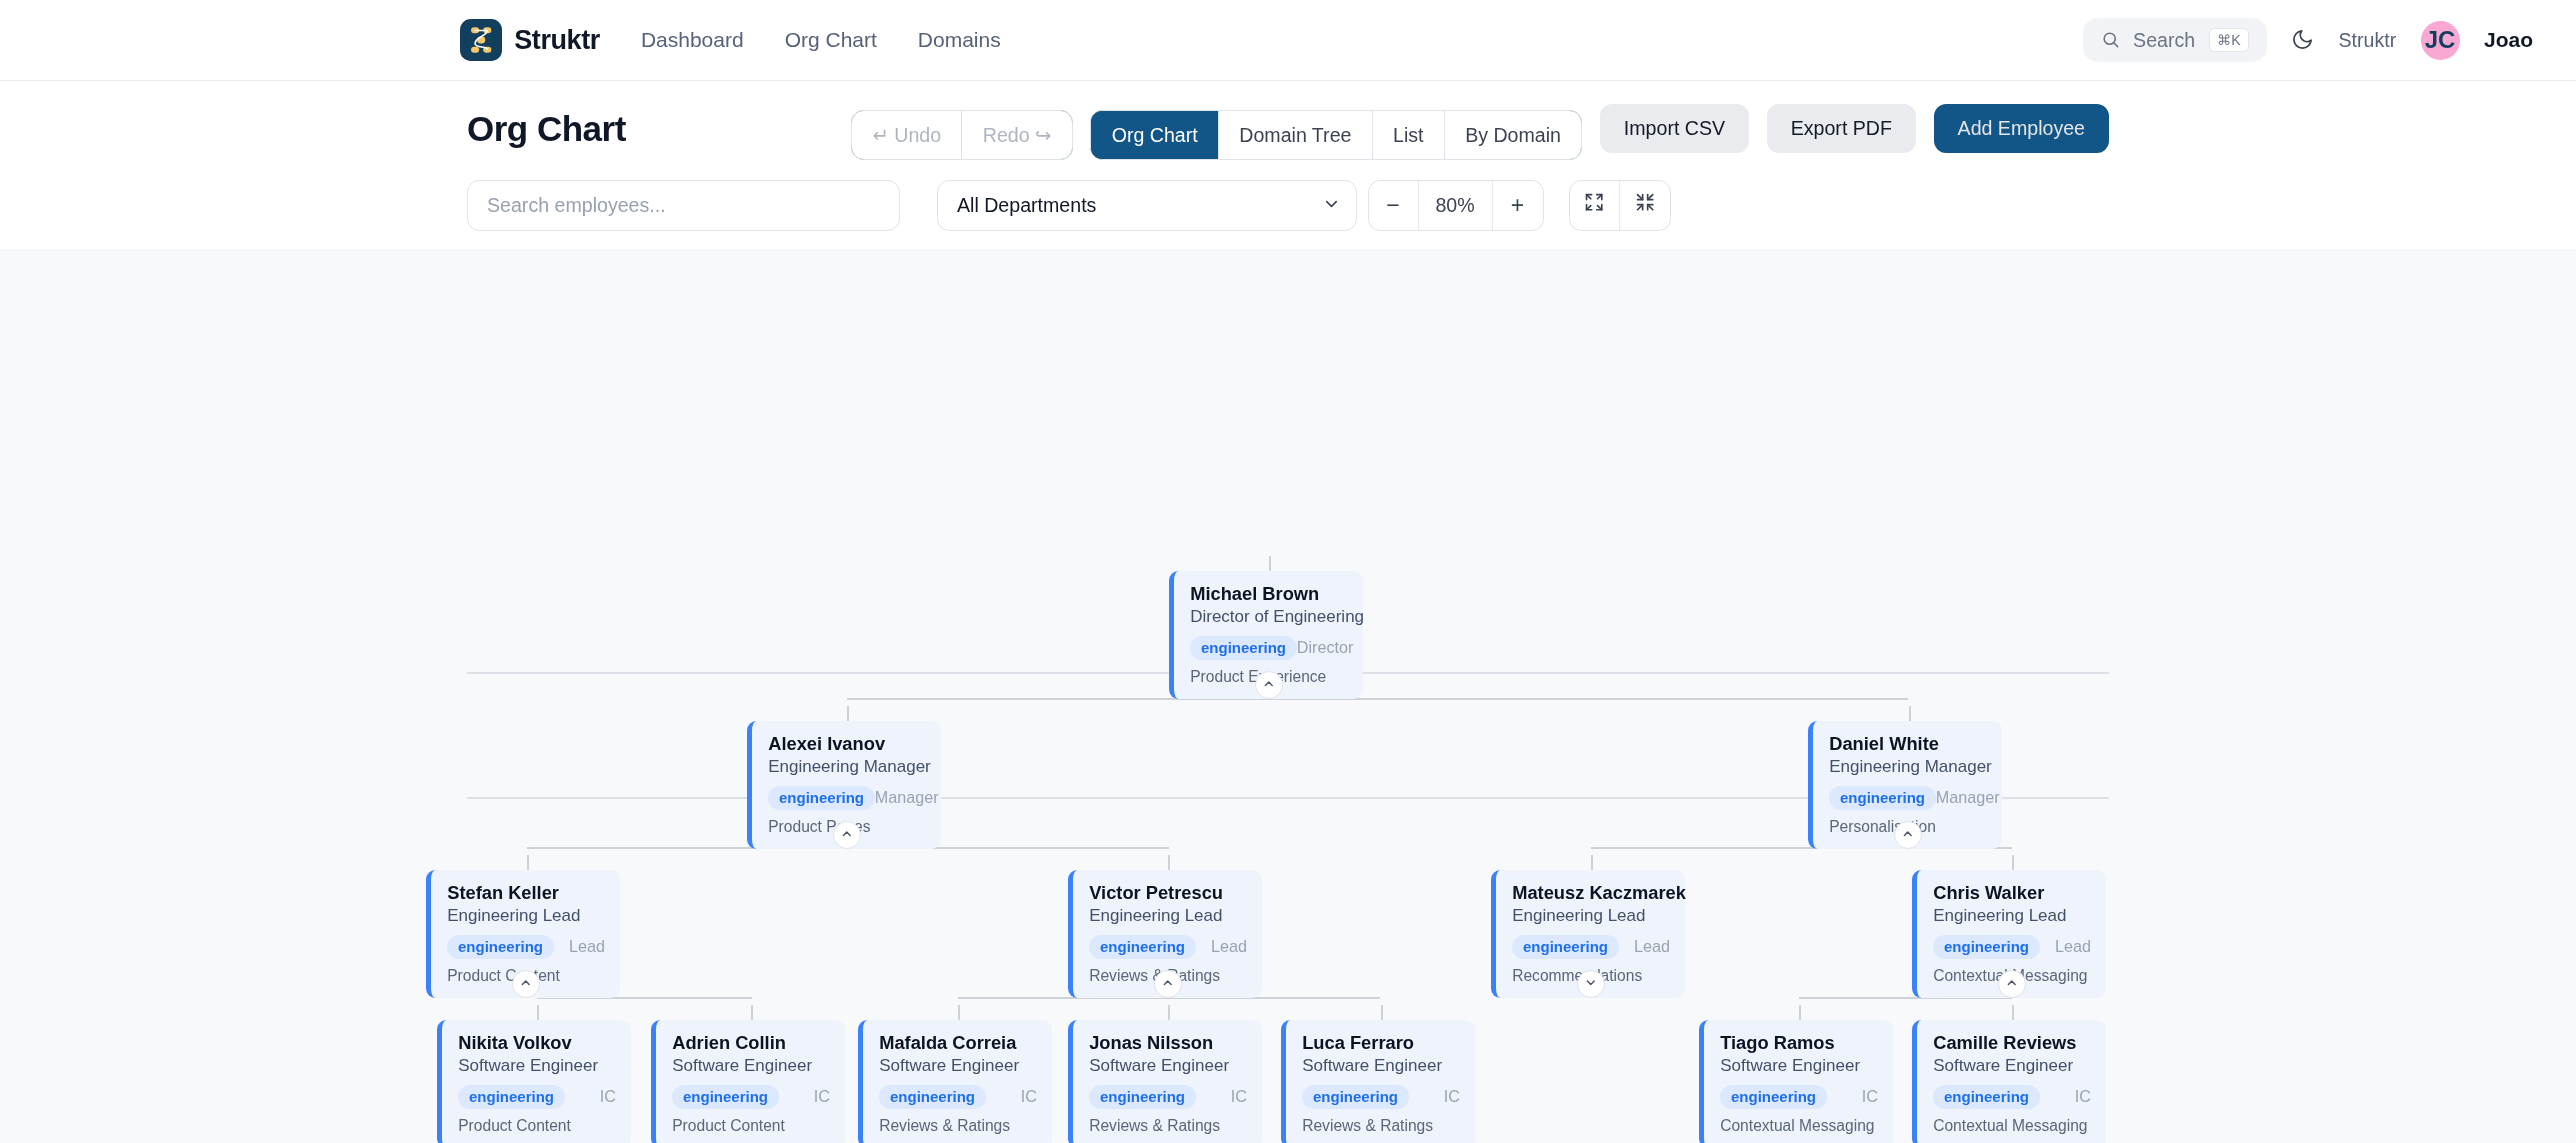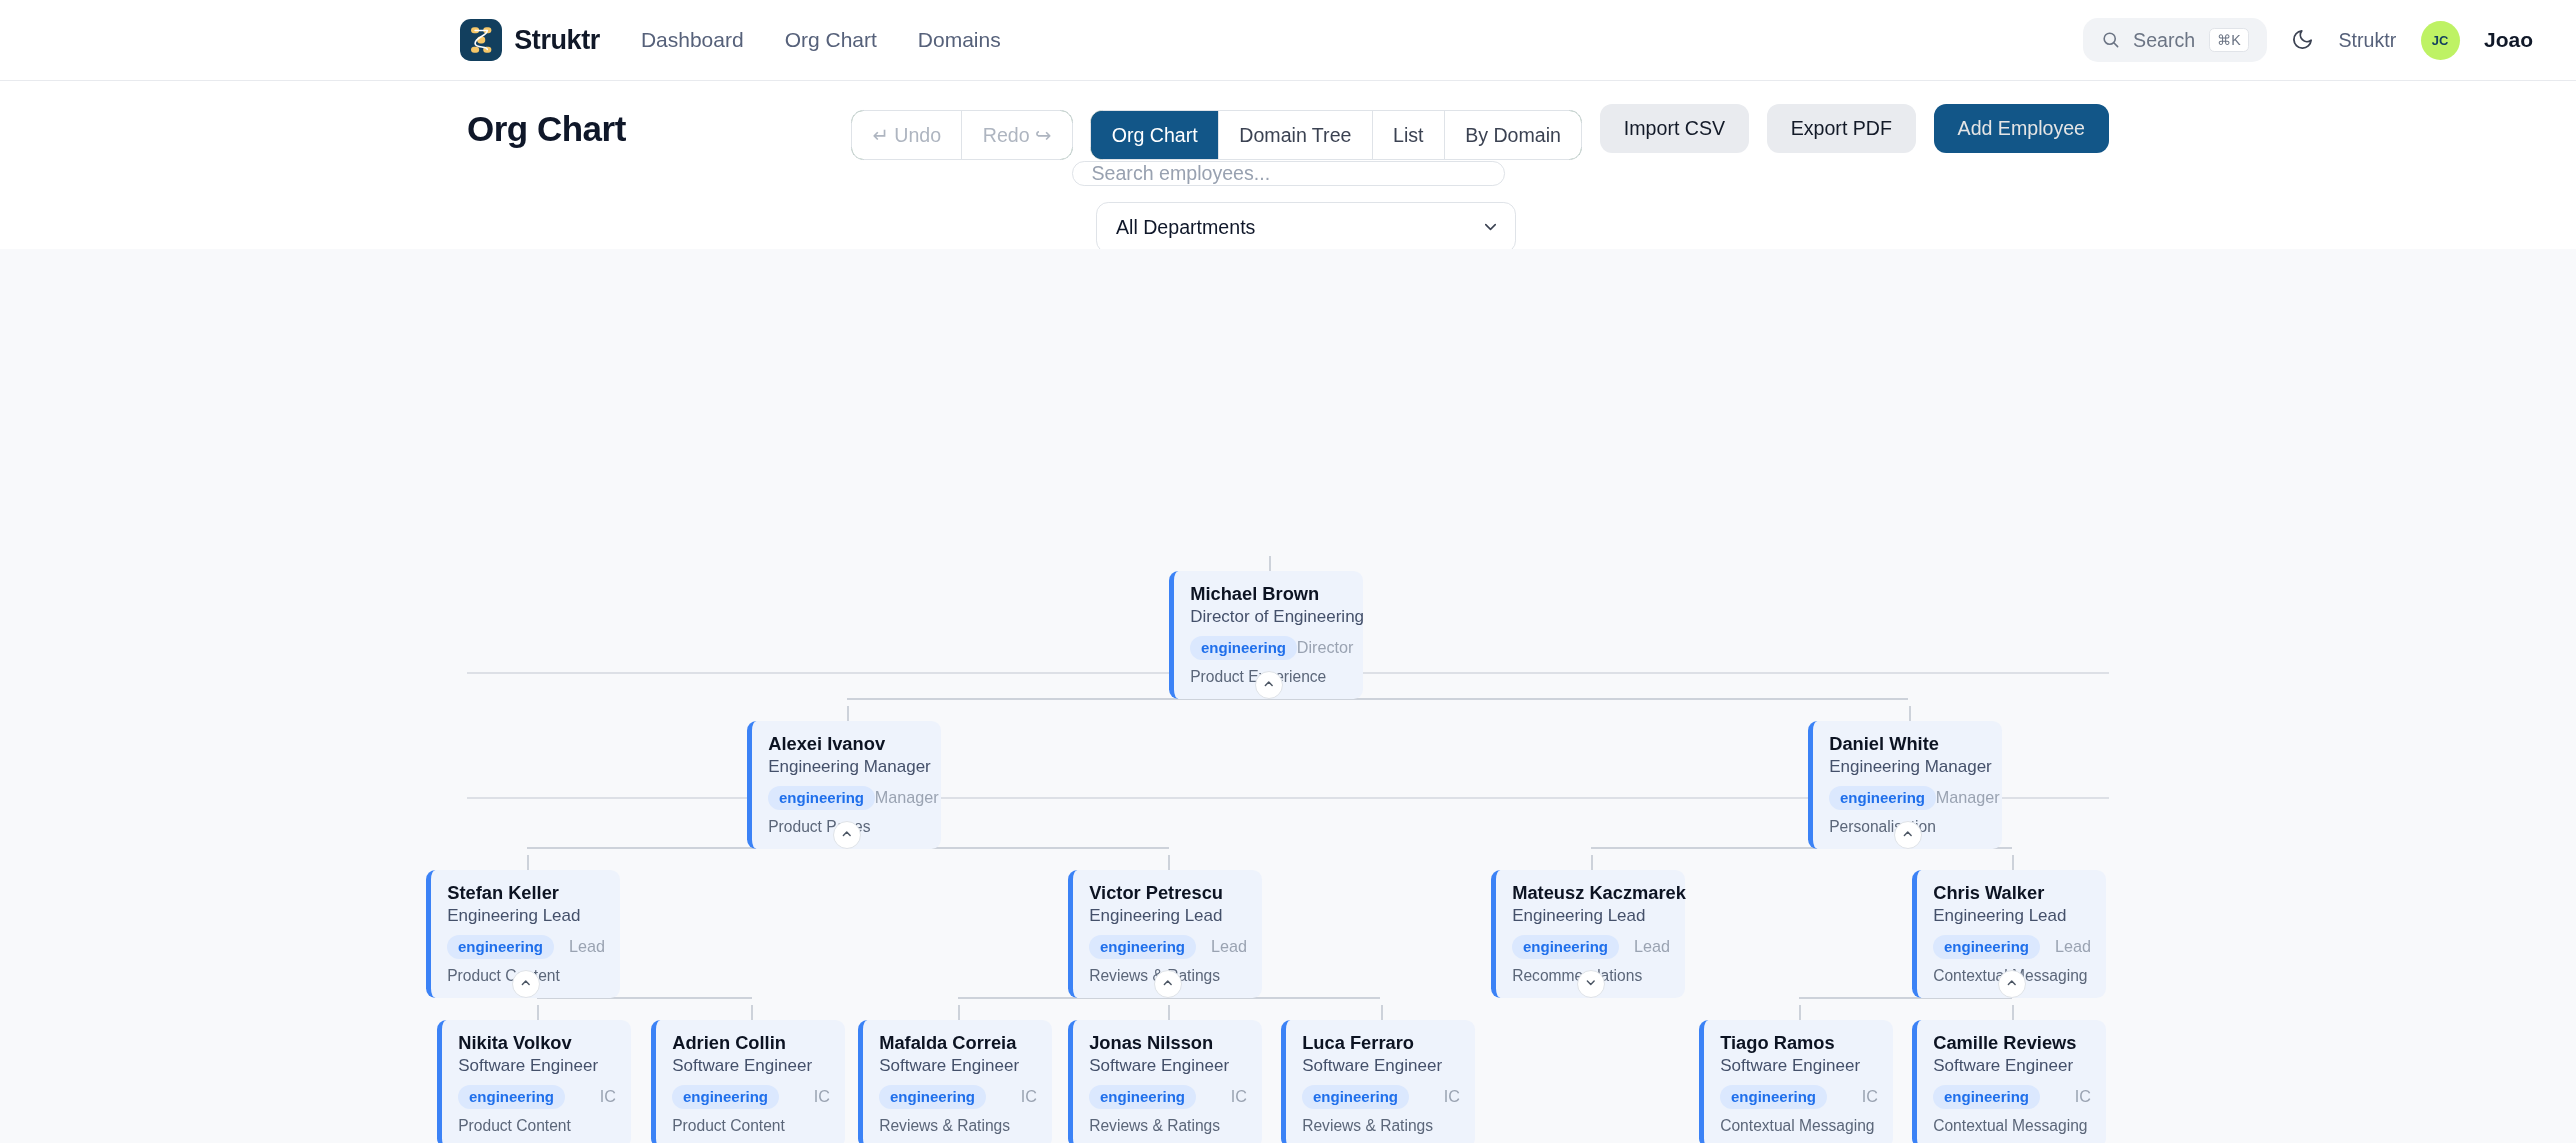--- a/index.html
+++ b/index.html
@@ -48,23 +48,23 @@
   .search-label { font-size: 19.6px; color: #6b7484; }
   .kbd {
     background: #ffffff; border: 0.7px solid #e1e4e9; border-radius: 5.4px;
     font-size: 14.2px; color: #6b7484; padding: 3.4px 7.4px;
     font-family: "Liberation Sans", sans-serif;
   }
   .icon-btn { cursor: pointer; display: flex; align-items: center; }
   .orgname { font-size: 19.6px; color: #56617a; }
   .avatar {
     width: 39px; height: 39px; border-radius: 50%;
-    background: #bef264; color: #123f5e;
+    background: #f9a8d4; color: #123f5e;
     display: flex; align-items: center; justify-content: center;
-    font-size: 13px; font-weight: bold; cursor: pointer;
+    font-size: 24px; font-weight: bold; cursor: pointer;
   }
   .username { font-size: 21px; font-weight: bold; color: #101828; }
 
   
   .page { padding: 0 467px 0 467px; background: #ffffff; }
   .toolbar-row {
     display: flex; align-items: center;
     height: 80px;
     padding-top: 15px;
   }
@@ -89,23 +89,22 @@
   .btn {
     font-size: 19.6px; padding: 13px 24px; border-radius: 12.2px;
     cursor: pointer; white-space: nowrap; border: none;
     font-family: "Liberation Sans", sans-serif;
   }
   .btn-grey { background: #e9ebef; color: #131a28; }
   .btn-primary { background: #125688; color: #e5e5e5; }
 
   
   .filter-row {
-    display: flex; align-items: center; gap: 16px;
+    display: flex; align-items: center; gap: 1px;
     height: 88px;
-    flex-direction: column;
   }
   .text-input {
     width: 433px; height: 51px;
     border: 0.7px solid #dfe3e8; border-radius: 12.2px;
     background: #ffffff; padding: 0 19px;
     font-size: 19.6px; color: #0f1729;
     font-family: "Liberation Sans", sans-serif;
   }
   .text-input::placeholder { color: #98a1b0; }
   .select-wrap { position: relative; margin-left: 36px; }

